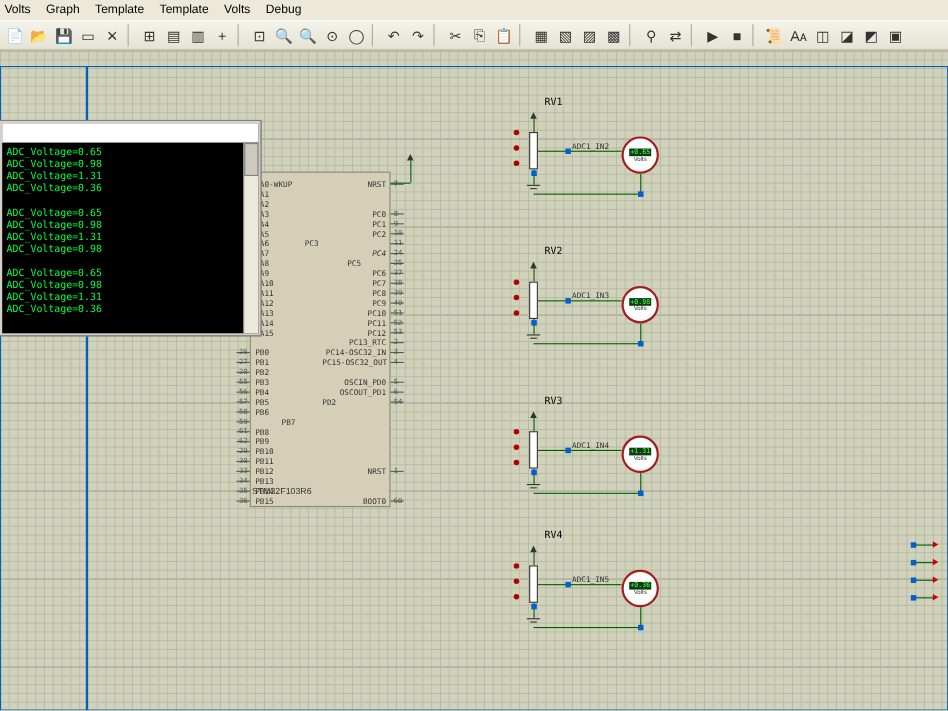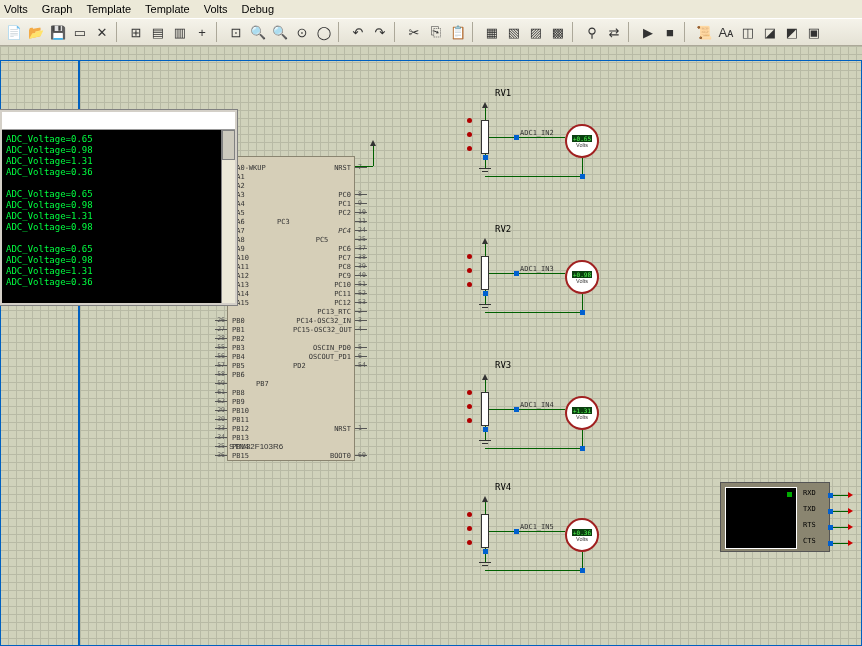--- a/index.html
+++ b/index.html
@@ -360,31 +360,20 @@
         </div>
         <div class="wire" style="top: 502px; left: 485px; width: 1px; height: 14px;"></div>
         <div class="gnd" style="top: 516px; left: 479px;"></div>
         <div class="wire" style="top: 506px; left: 582px; width: 1px; height: 18px;"></div>
         <div class="wire" style="top: 524px; left: 485px; width: 98px; height: 1px;"></div>
         <div class="blue-dot" style="top: 503px; left: 483px;"></div>
         <div class="blue-dot" style="top: 522px; left: 580px;"></div>
       </div>
     </div>
 
-  <div class="term-dev">
-    <div class="term-screen">
-      <div class="green-sq" style="top:4px;right:4px"></div>
-    </div>
-    <div id="term-pins">
-        <div class="term-pin" style="top: 6px; left: 82px;">RXD</div>
-        <div class="term-pin" style="top: 22px; left: 82px;">TXD</div>
-        <div class="term-pin" style="top: 38px; left: 82px;">RTS</div>
-        <div class="term-pin" style="top: 54px; left: 82px;">CTS</div>
-      </div>
-  </div>
 
   <div class="terminal-win">
     <div class="terminal-bar"></div>
     <div class="terminal-body" id="term-lines">ADC_Voltage=0.65
 ADC_Voltage=0.98
 ADC_Voltage=1.31
 ADC_Voltage=0.36
 
 ADC_Voltage=0.65
 ADC_Voltage=0.98

